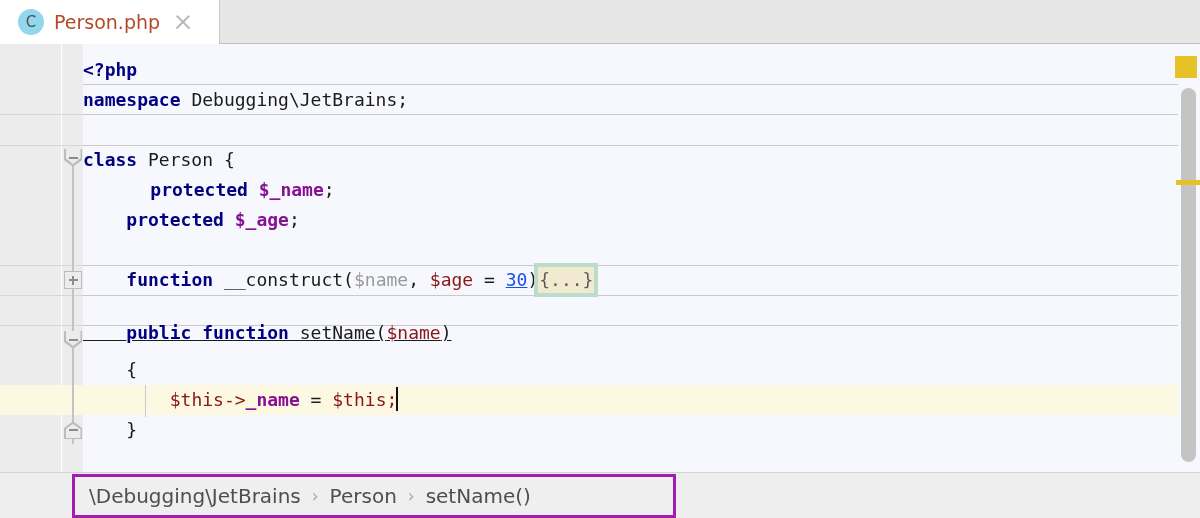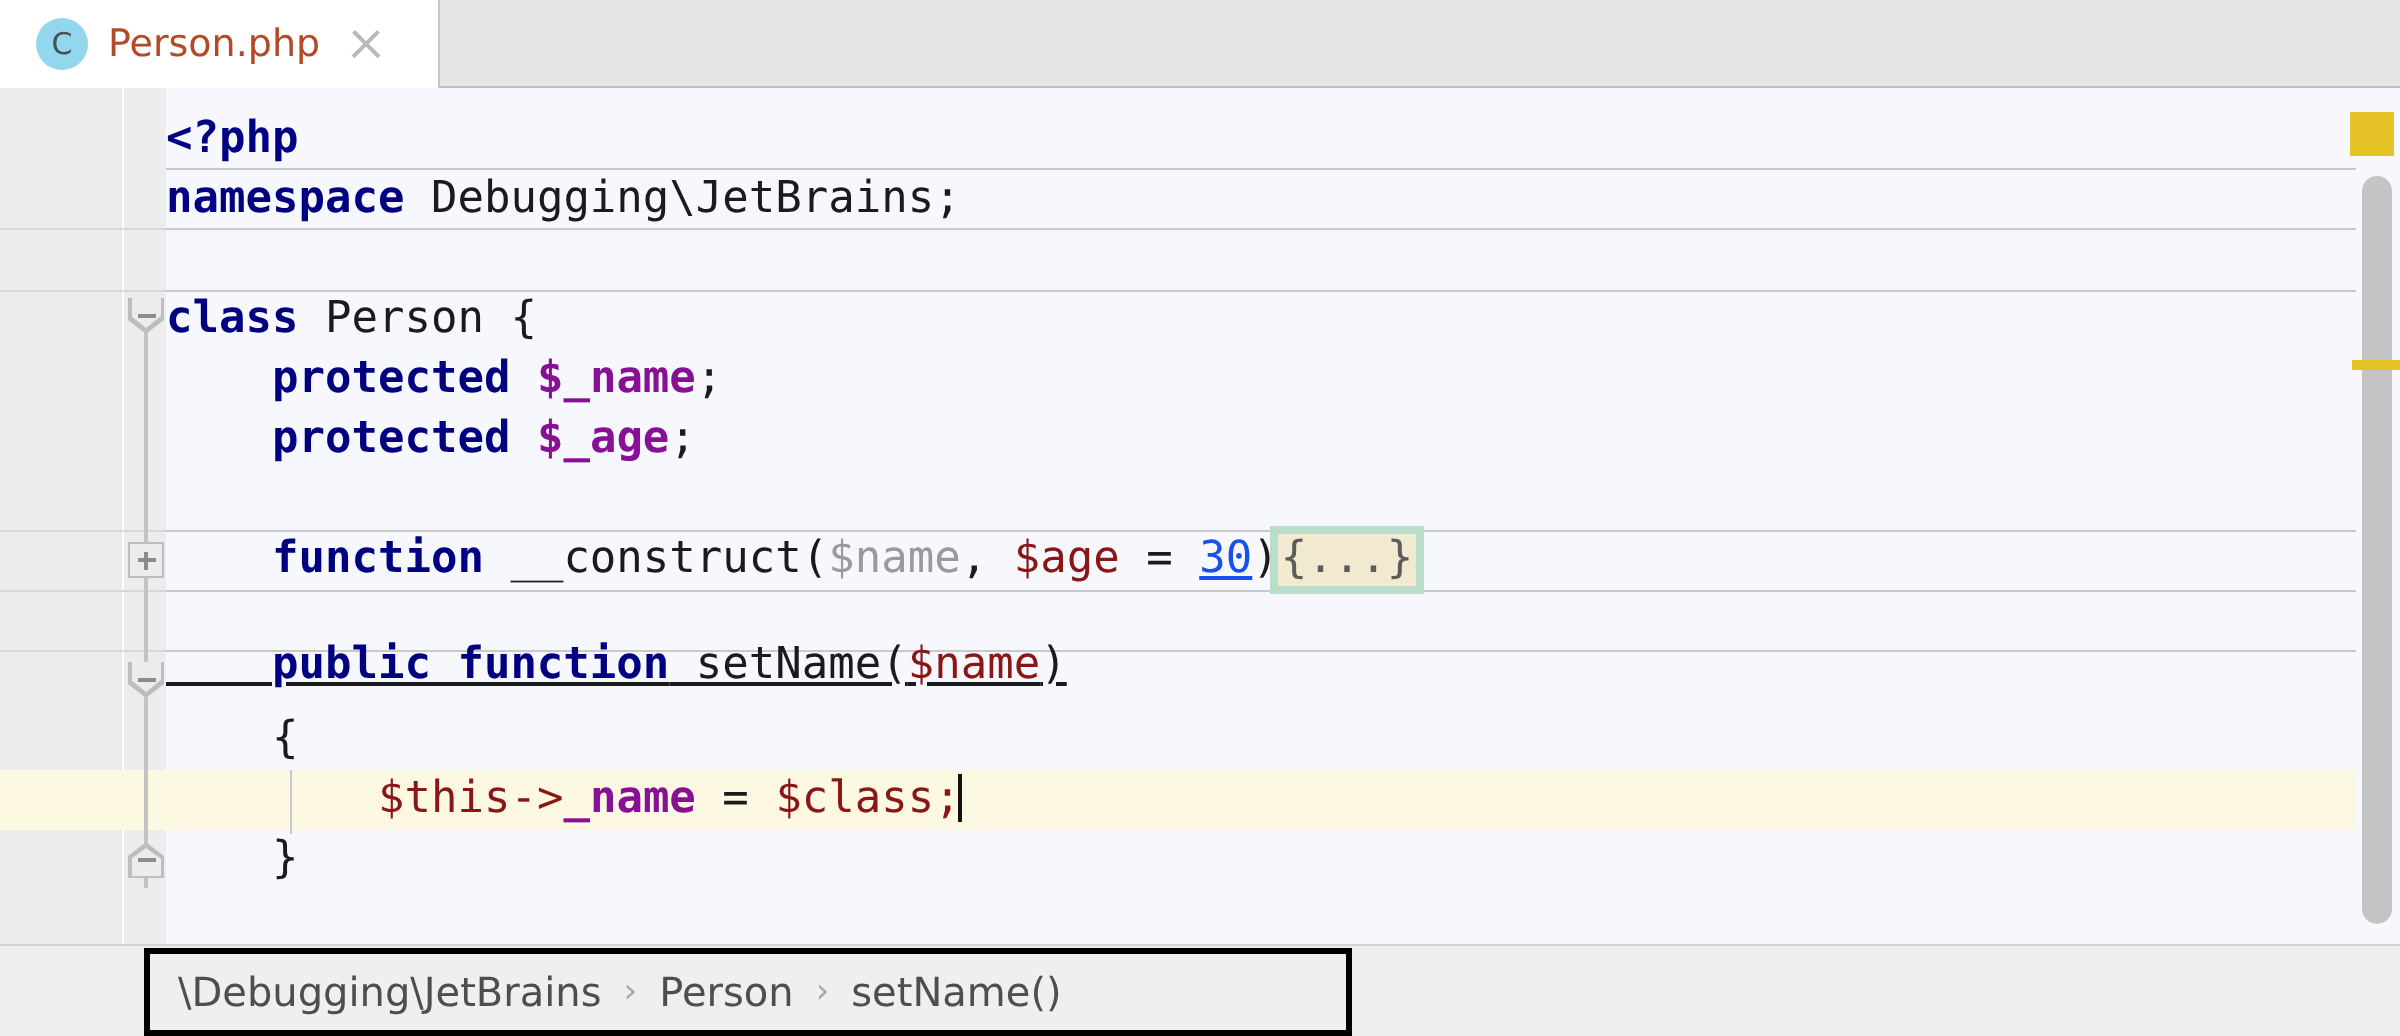--- a/index.html
+++ b/index.html
@@ -186,21 +186,21 @@
   }
 
   
   .line {
     position: absolute;
     left: 0;
     height: 30px;
     line-height: 30px;
     white-space: pre;
     font-family: "DejaVu Sans Mono", monospace;
-    font-size: 22px;
+    font-size: 18px;
     color: #1b1b1b;
   }
   .kw   { color: #000080; font-weight: bold; }
   .var  { color: #871094; font-weight: bold; }
   .varg { color: #9a9a9a; }
   .param{ color: #8a1616; margin-top: 32px; }
   .num  { color: #1750eb; text-decoration: underline; }
   .plain{ color: #1b1b1b; }
 
   
@@ -250,21 +250,21 @@
   .breadcrumb-bar {
     position: absolute; left: 0; top: 472px;
     width: 1200px; height: 46px;
     background: #eeeeee;
     border-top: 1px solid #d2d2d2;
     box-sizing: border-box;
   }
   .breadcrumb-box {
     position: absolute; left: 72px; top: 474px;
     width: 604px; height: 44px;
-    border: 3px solid #000000;
+    border: 3px solid #a21caf;
     box-sizing: border-box;
     display: flex; align-items: center;
     background: #efefef;
   }
   .crumb {
     font-family: "DejaVu Sans", sans-serif;
     font-size: 20px;
     color: #4e4e4e;
     white-space: nowrap;
   }
@@ -342,31 +342,31 @@
           <div class="bar"></div>
         </div>
     </div>
 
     <div class="line" style="left:83px; top:11px;"><span class="kw">&lt;?php</span></div>
 
     <div class="line" style="left:83px; top:41px;"><span class="kw">namespace</span><span class="plain"> Debugging\JetBrains;</span></div>
 
     <div class="line" style="left:83px; top:101px;"><span class="kw">class</span><span class="plain"> Person {</span></div>
 
-    <div class="line" style="left:83px; top:131px;"><span class="plain">    </span><span class="kw">protected</span><span class="plain"> </span><span class="var">$_name</span><span class="plain">;</span></div>
+    <div class="line" style="left:83px; top:131px;padding-left:24px;"><span class="plain">    </span><span class="kw">protected</span><span class="plain"> </span><span class="var">$_name</span><span class="plain">;</span></div>
 
     <div class="line" style="left:83px; top:161px;"><span class="plain">    </span><span class="kw">protected</span><span class="plain"> </span><span class="var">$_age</span><span class="plain">;</span></div>
 
     <div class="line" style="left:83px; top:221px;"><span class="plain">    </span><span class="kw">function</span><span class="plain"> __construct(</span><span class="varg">$name</span><span class="plain">, </span><span class="param">$age</span><span class="plain"> = </span><span class="num">30</span><span class="plain">)</span><span class="folded">{...}</span></div>
 
     <div class="line" style="left:83px; top:274px;text-decoration:underline;"><span class="plain">    </span><span class="kw">public function</span><span class="plain"> setName(</span><span class="param">$name</span><span class="plain">)</span></div>
 
     <div class="line" style="left:83px; top:311px;"><span class="plain">    {</span></div>
 
-    <div class="line" style="left:83px; top:341px;"><span class="plain">        </span><span class="param">$this</span><span class="param">-&gt;</span><span class="var">_name</span><span class="plain"> = </span><span class="param">$class;</span><span class="caret"></span></div>
+    <div class="line" style="left:83px; top:341px;"><span class="plain">        </span><span class="param">$this</span><span class="param">-&gt;</span><span class="var">_name</span><span class="plain"> = </span><span class="param">$this;</span><span class="caret"></span></div>
 
     <div class="line" style="left:83px; top:371px;"><span class="plain">    }</span></div>
 
   </div>
 
   <div class="marker-bar">
     <div class="warn-square"></div>
     <div class="sb-thumb"></div>
     <div class="marker-stripe"></div>
   </div>

